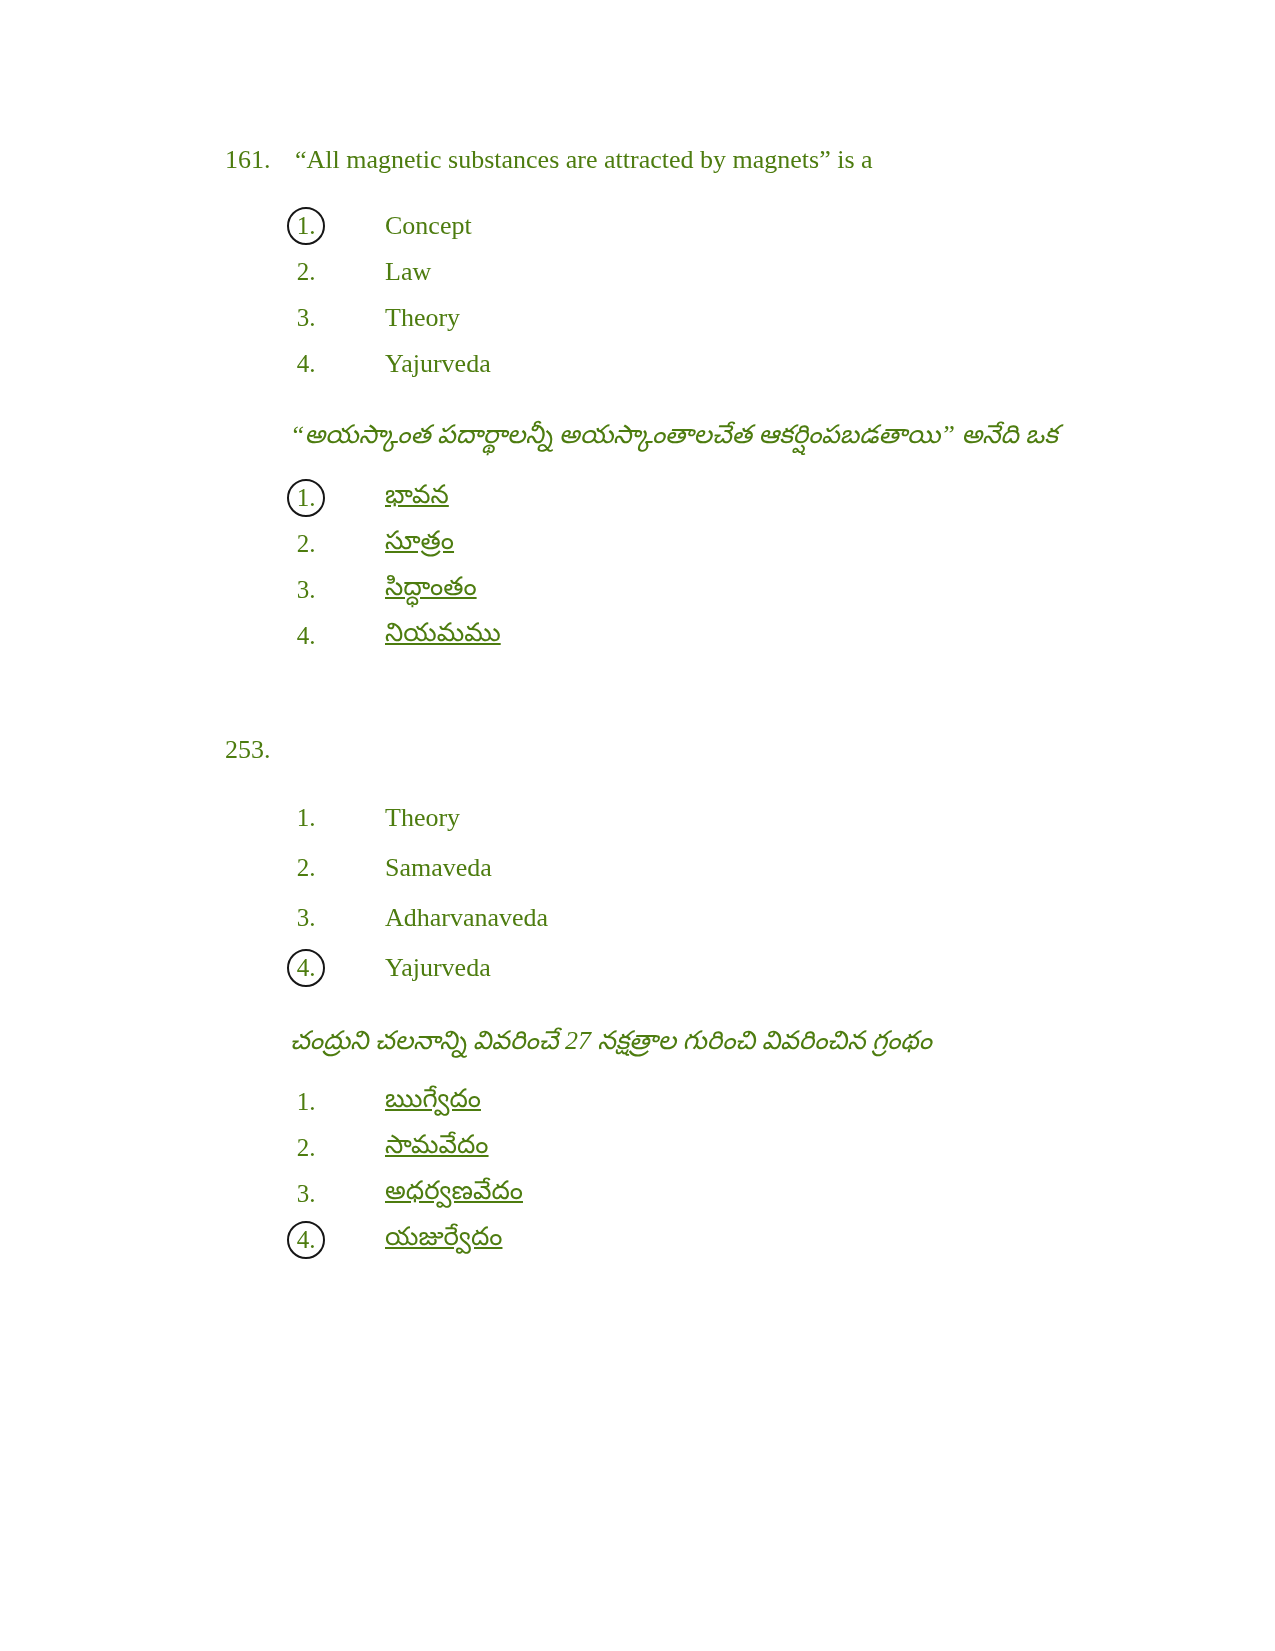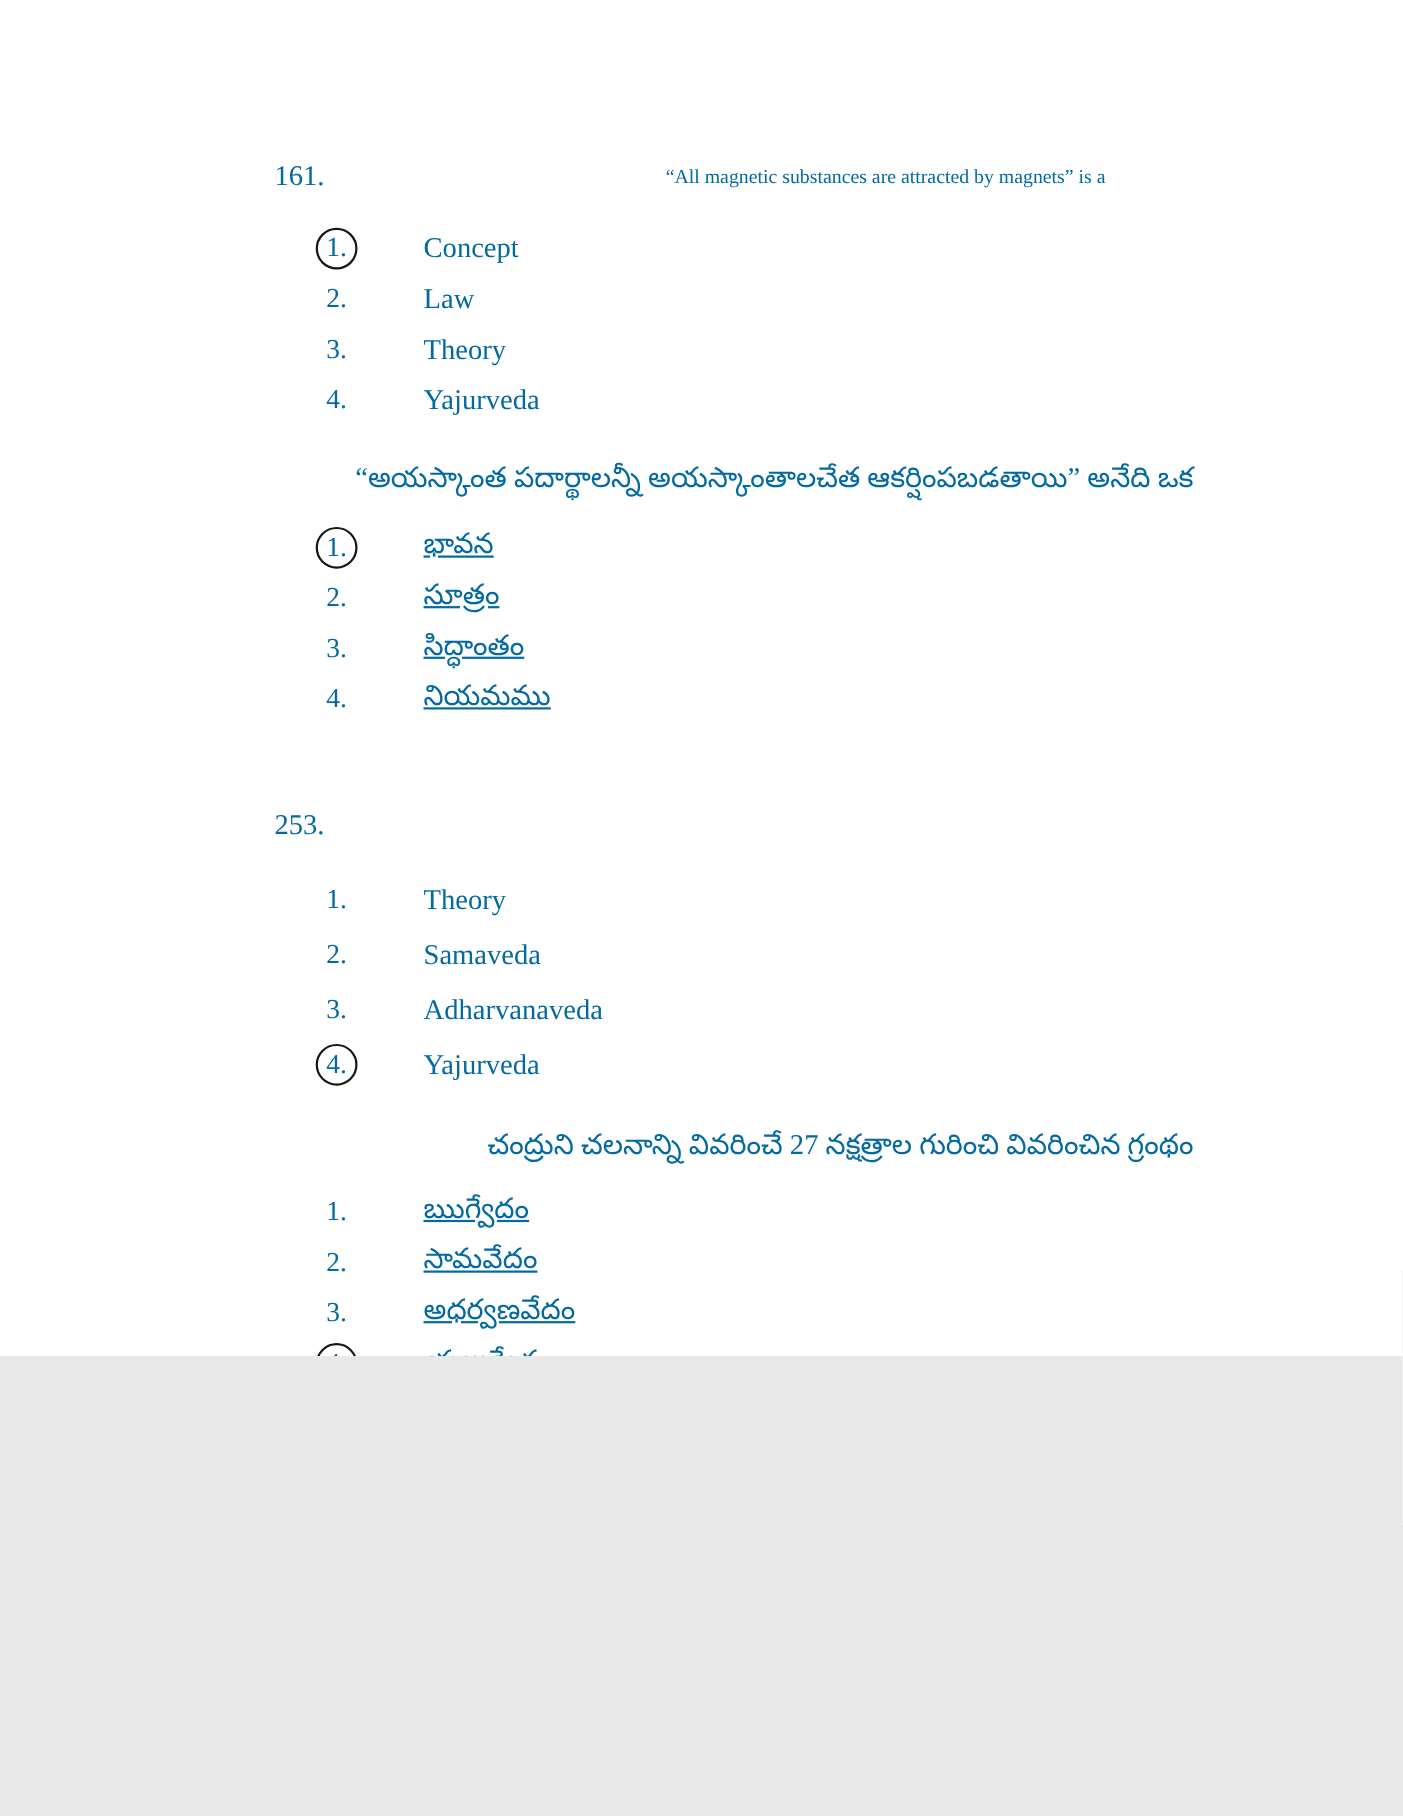--- a/index.html
+++ b/index.html
@@ -3,52 +3,52 @@
 <meta charset="utf-8">
 <style>
   html, body { margin: 0; padding: 0; }
   body {
     background: #e8e8e8;
     font-family: "Liberation Serif", "DejaVu Serif", serif;
   }
   .page {
     position: relative;
     width: 1275px;
-    height: 1233px;
+    height: 1651px;
     margin: 0 auto;
     background: #ffffff;
-    color: #0369a1;
+    color: #4d7c0f;
     overflow: hidden;
-    text-align: right;
   }
   .content {
     position: absolute;
     left: 225px;
     top: 143px;
     width: 860px;
   }
   .question + .question { margin-top: 74px; }
 
   .qhead { display: flex; align-items: flex-start; }
   .qnum {
     flex: none;
     width: 70px;
     font-size: 26px;
     line-height: 34px;
   }
   .qtext-en {
     width: 710px;
-    font-size: 18px;
+    font-size: 26px;
     line-height: 34px;
   }
   .qtext-te {
     margin: 30px 0 0 65px;
     font-size: 26px;
     line-height: 36px;
     font-family: "Liberation Serif", "DejaVu Sans", sans-serif;
+    font-style: italic;
   }
 
   .opts { margin: 26px 0 0 62px; }
   .opt { display: flex; align-items: center; height: 46px; }
   .opts.tall .opt { height: 50px; }
   .opt-num {
     flex: none;
     width: 38px;
     height: 38px;
     box-sizing: border-box;

